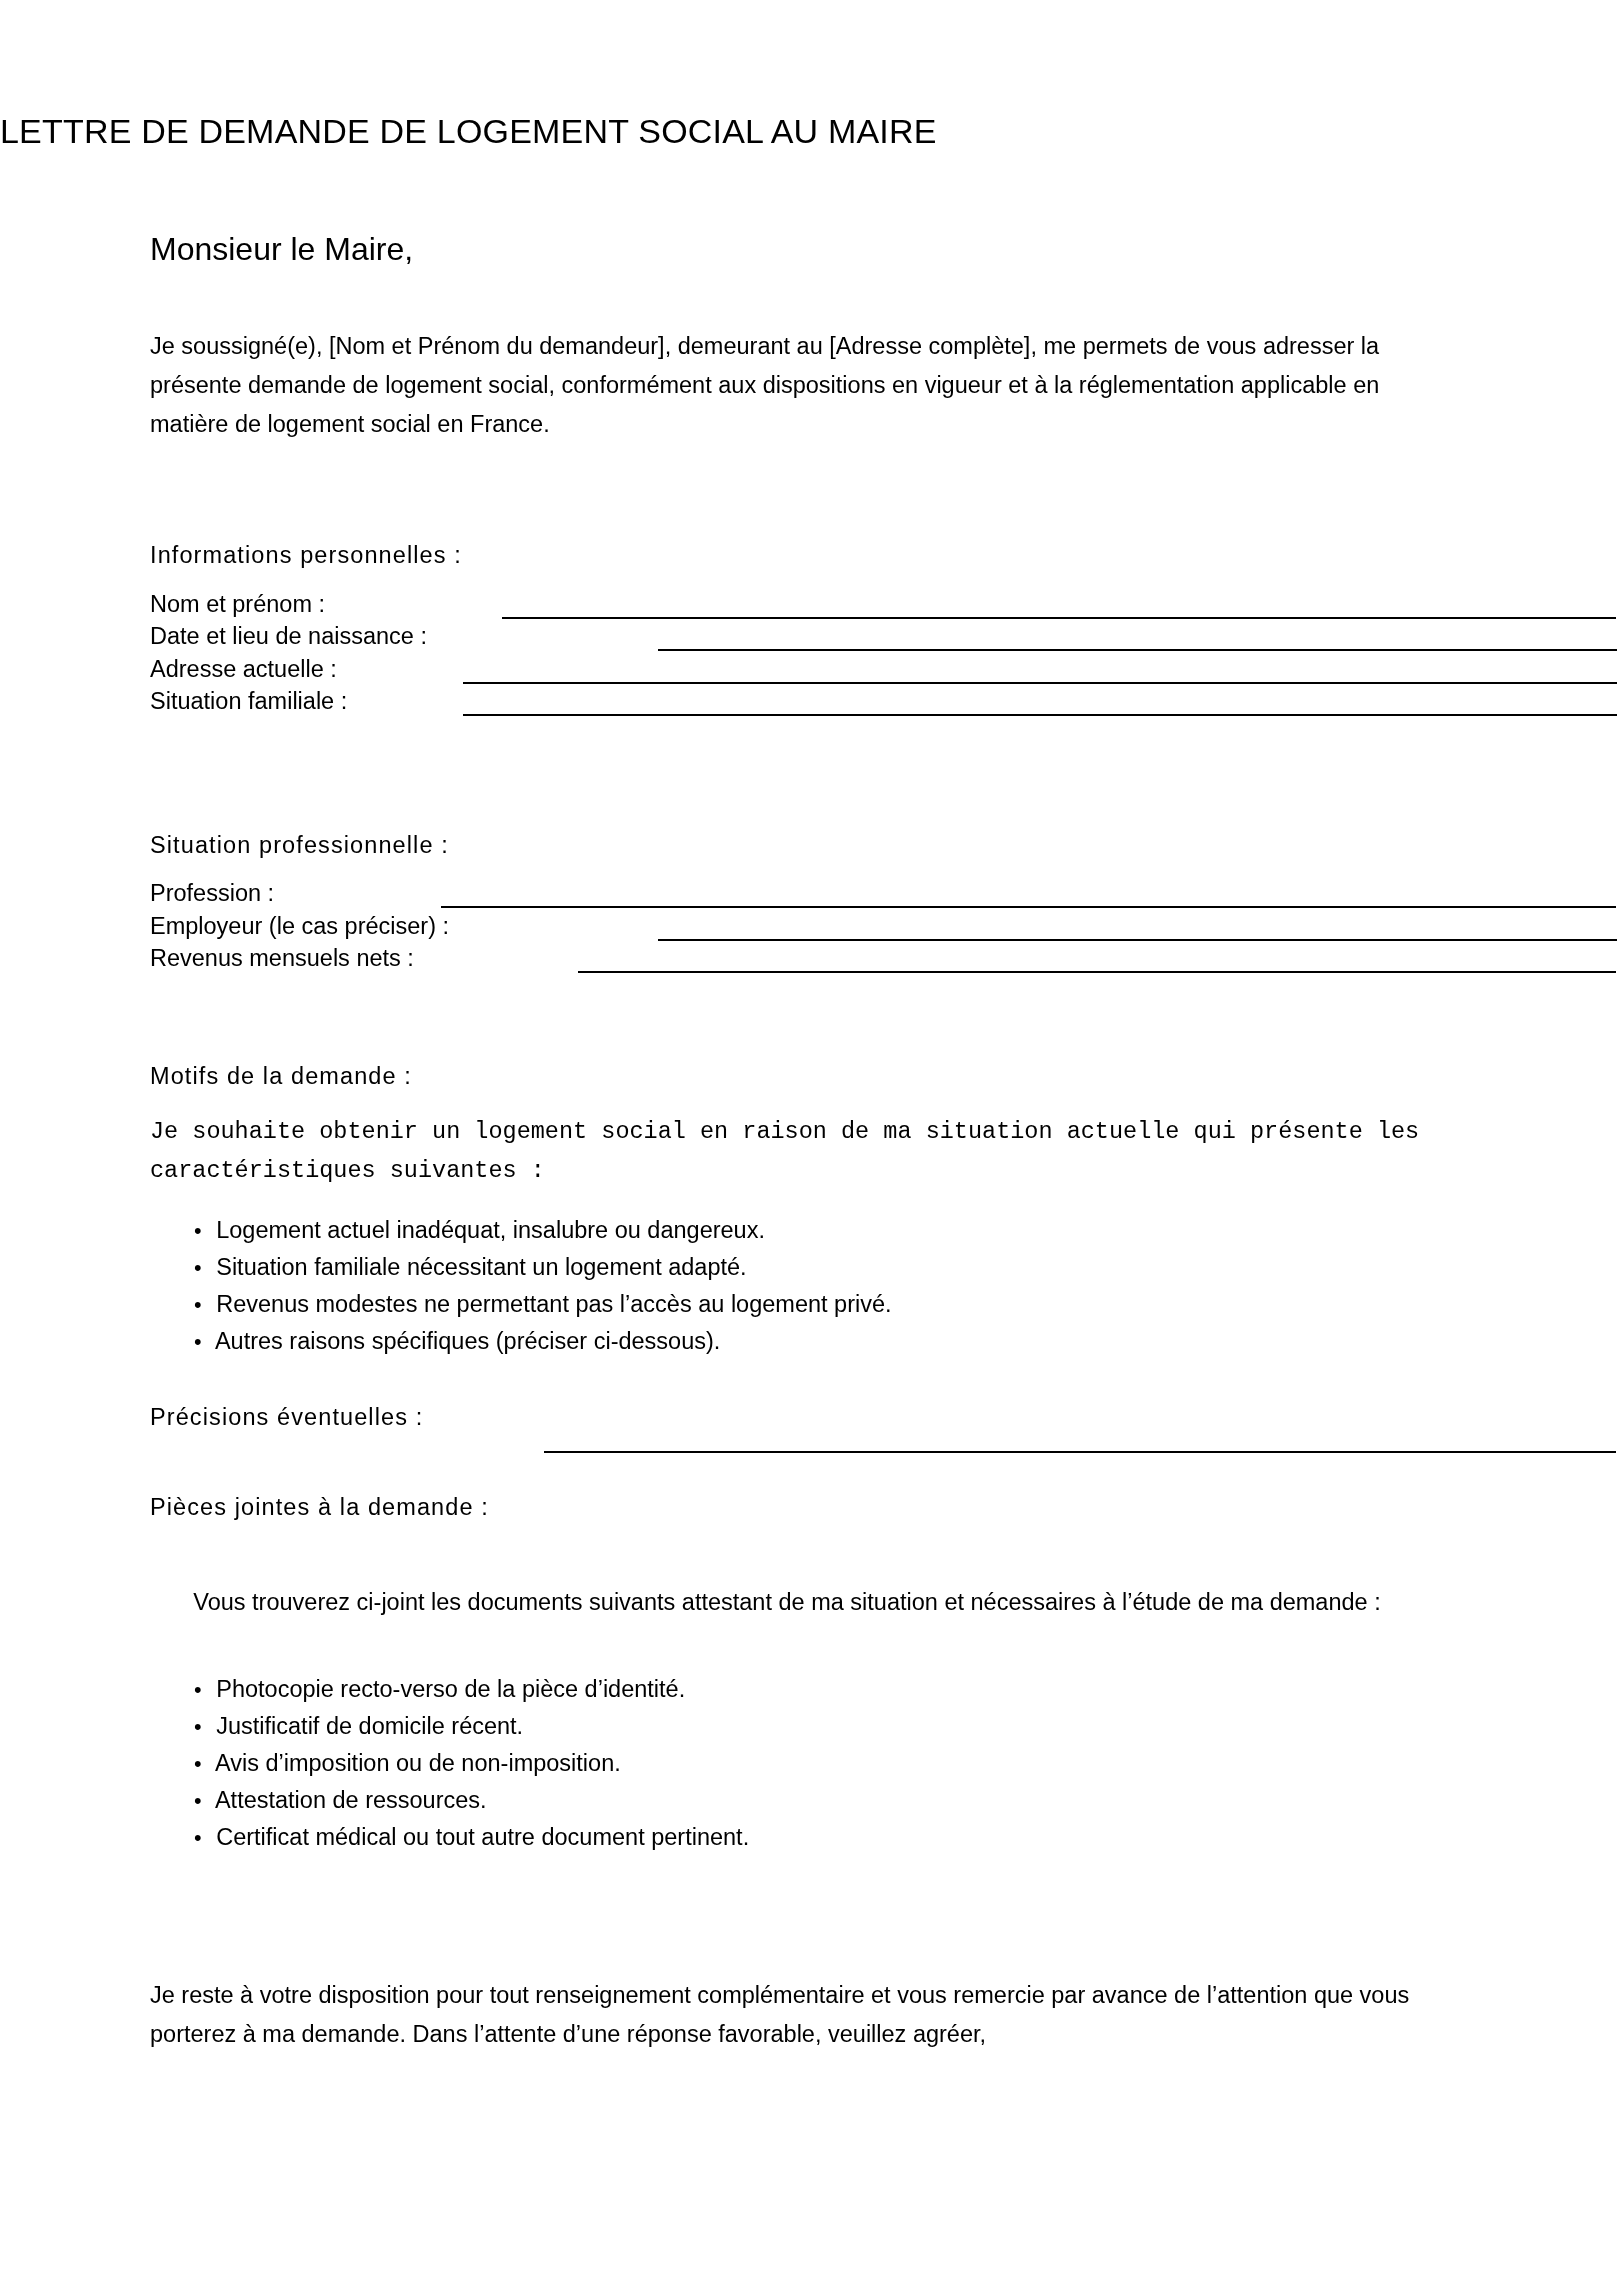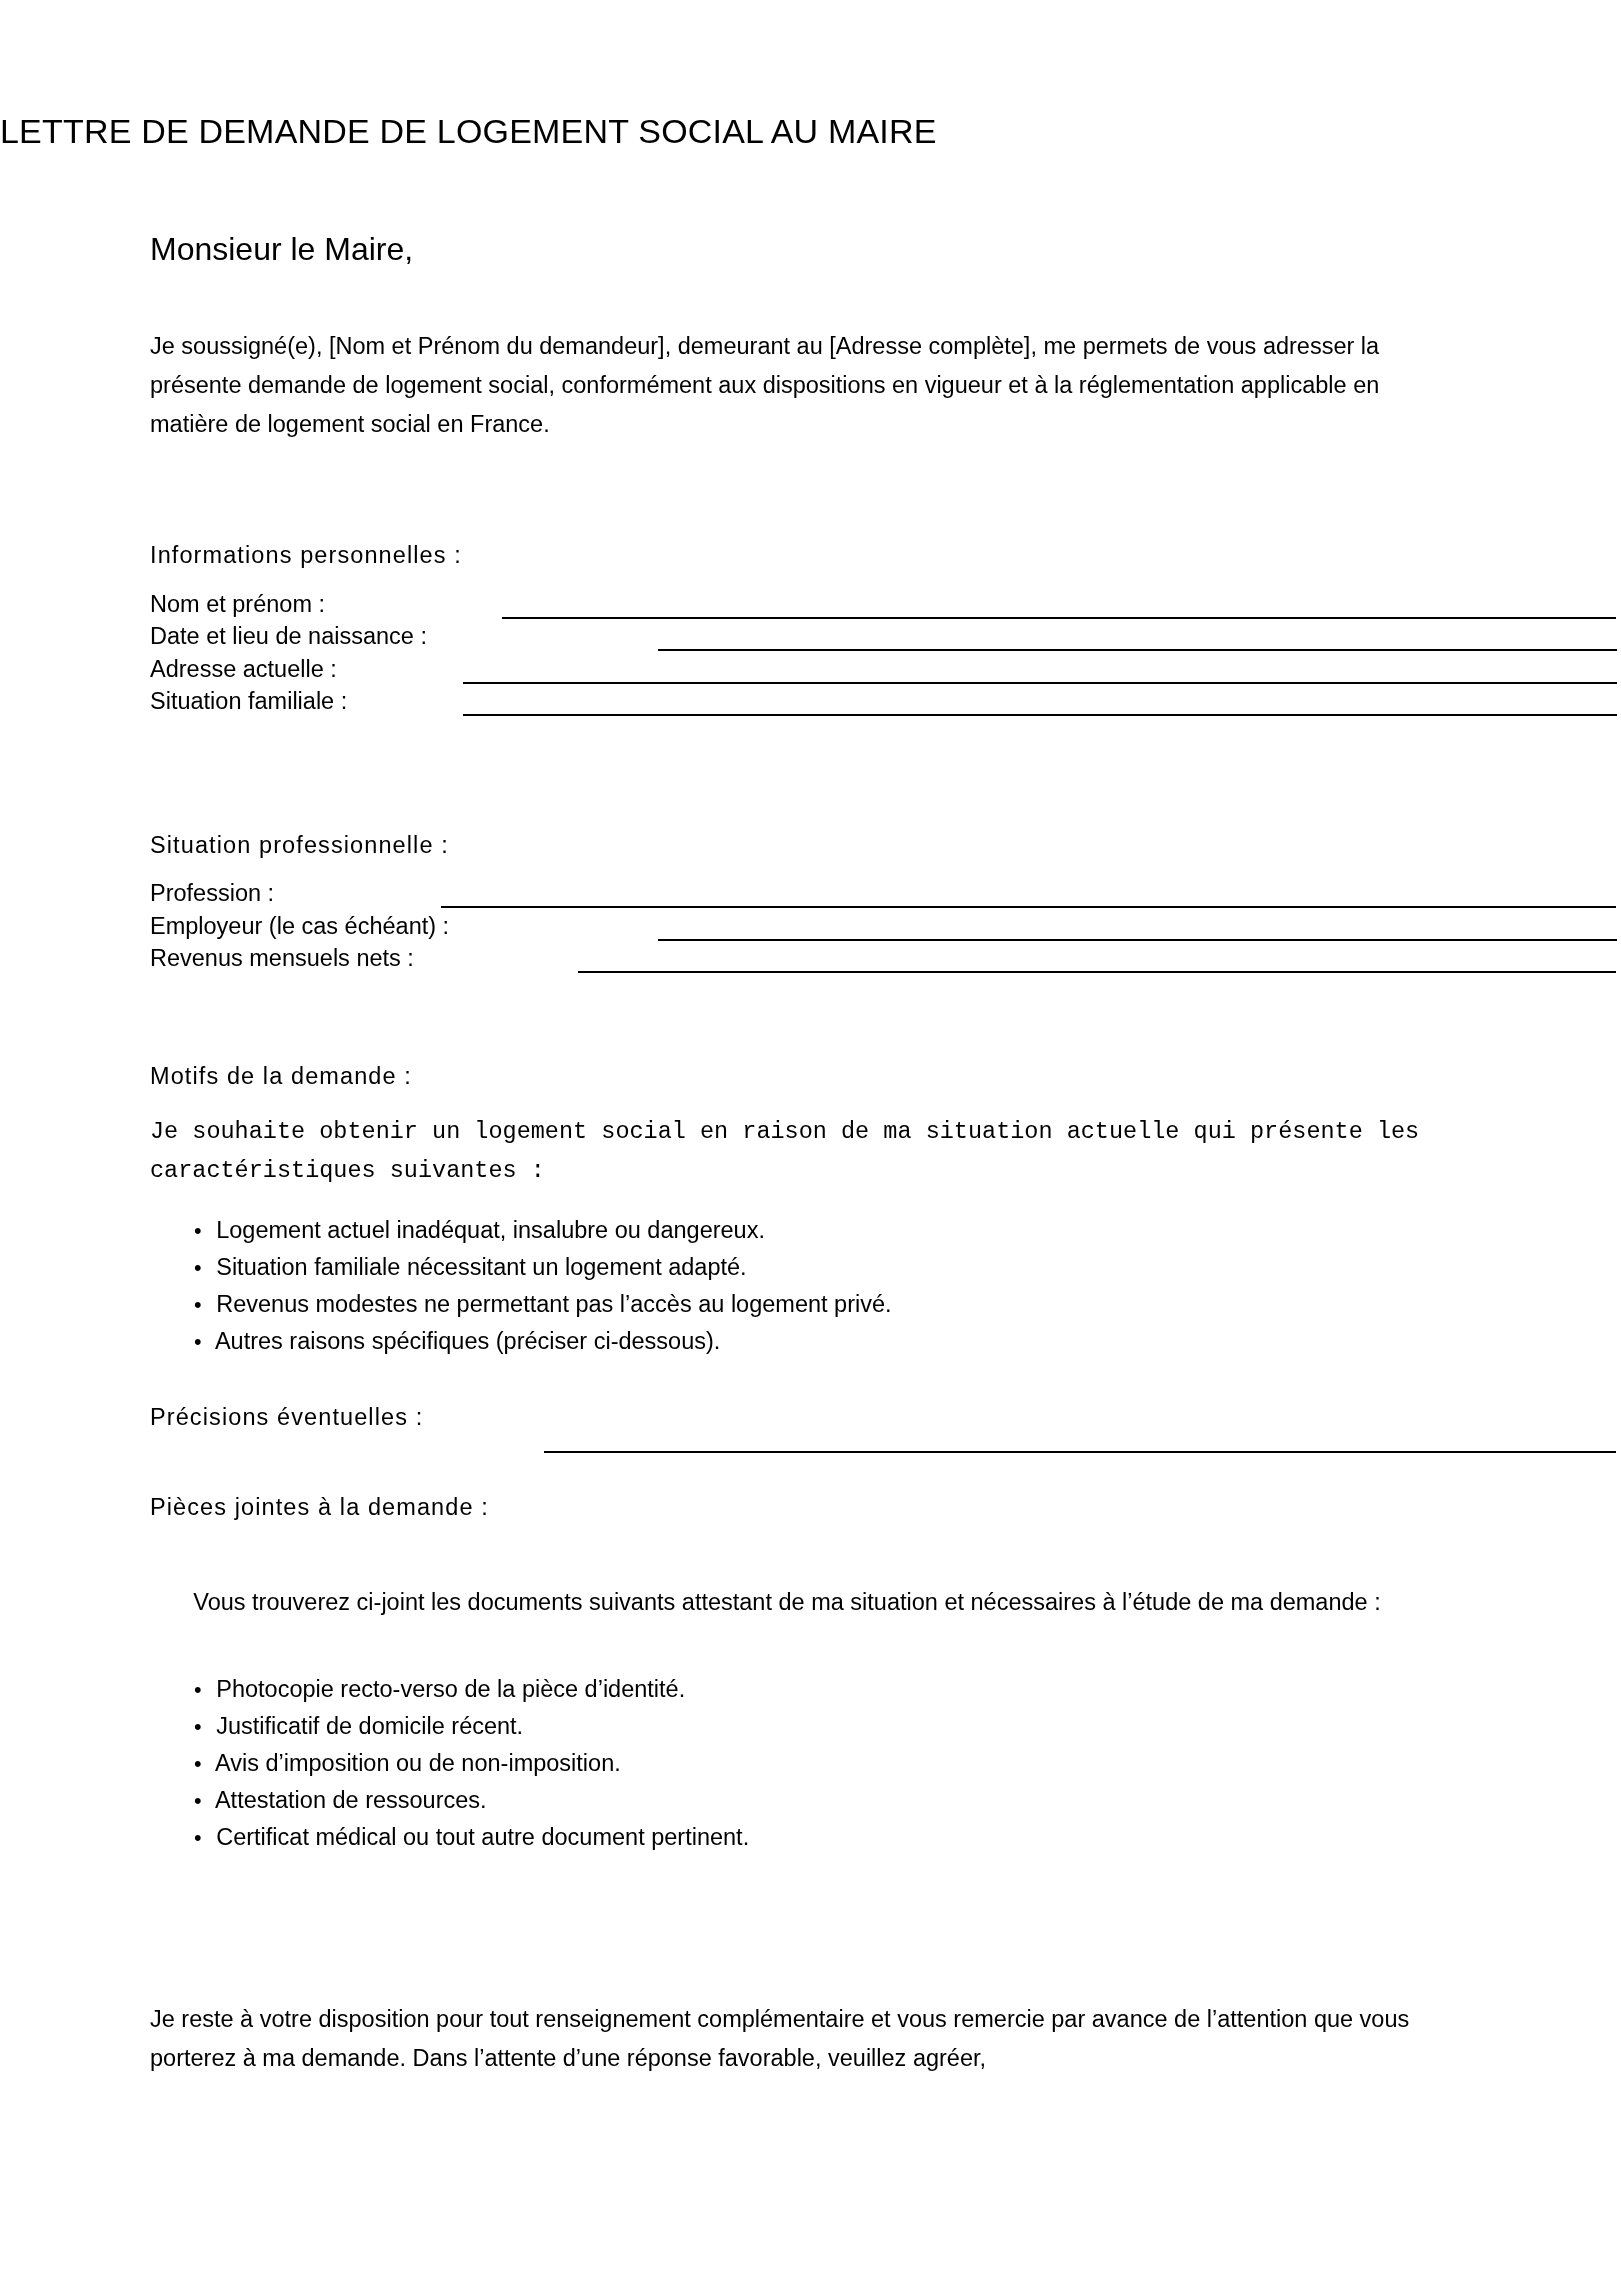--- a/index.html
+++ b/index.html
@@ -44,21 +44,21 @@
     position: absolute;
     left: 150px;
     width: 1304px;
     font-size: 23.5px;
     line-height: 39px;
     text-align: left;
   }
   .para-intro  { top: 327px; }
   .para-motifs { top: 1112px; width: 1304px; font-family: Liberation Mono, monospace; }
   .para-pieces { top: 1583px; width: 1274px; text-align: center; }
-  .para-closing{ top: 1976px; width: 1284px; margin-top: 24px; }
+  .para-closing{ top: 1976px; width: 1284px; }
 
   
   .section-heading {
     position: absolute;
     left: 150px;
     font-size: 23.5px;
     line-height: 29px;
     letter-spacing: 1.1px;
     white-space: nowrap;
   }
@@ -161,21 +161,21 @@
   </div>
 
   <div class="section-heading sh-pro">Situation professionnelle :</div>
 
   <div class="field f-prof">
     <span class="field-label">Profession :</span>
     <span class="field-rule r-prof"></span>
   </div>
 
   <div class="field f-employ">
-    <span class="field-label">Employeur (le cas échéant) :</span>
+    <span class="field-label">Employeur (le cas préciser) :</span>
     <span class="field-rule r-employ"></span>
   </div>
 
   <div class="field f-revenus">
     <span class="field-label">Revenus mensuels nets :</span>
     <span class="field-rule r-revenus"></span>
   </div>
 
   <div class="section-heading sh-motifs">Motifs de la demande :</div>
 

